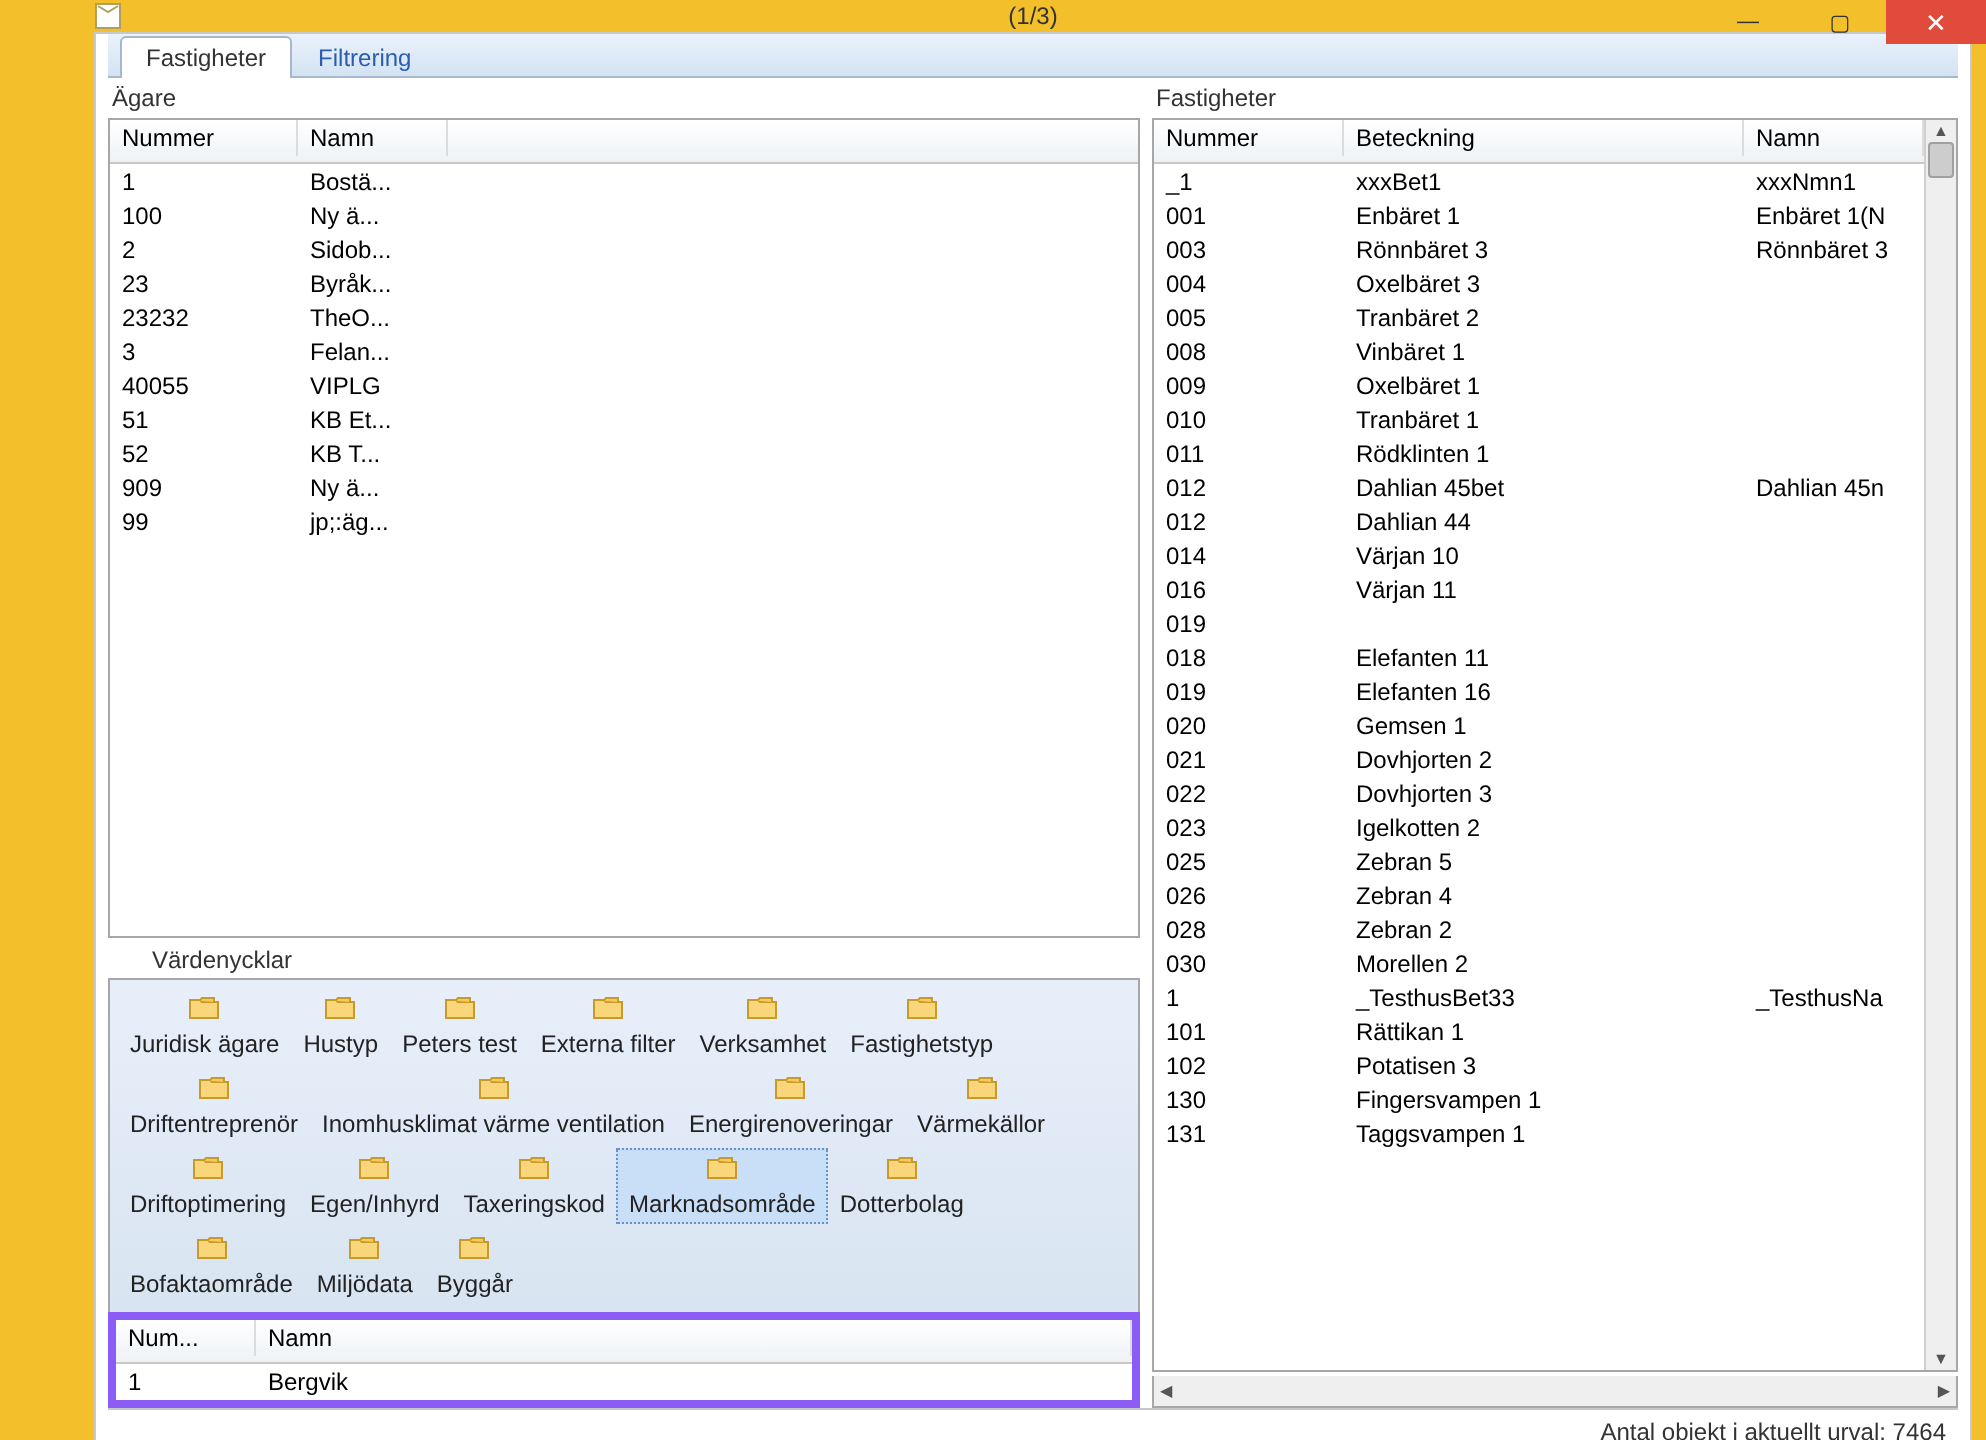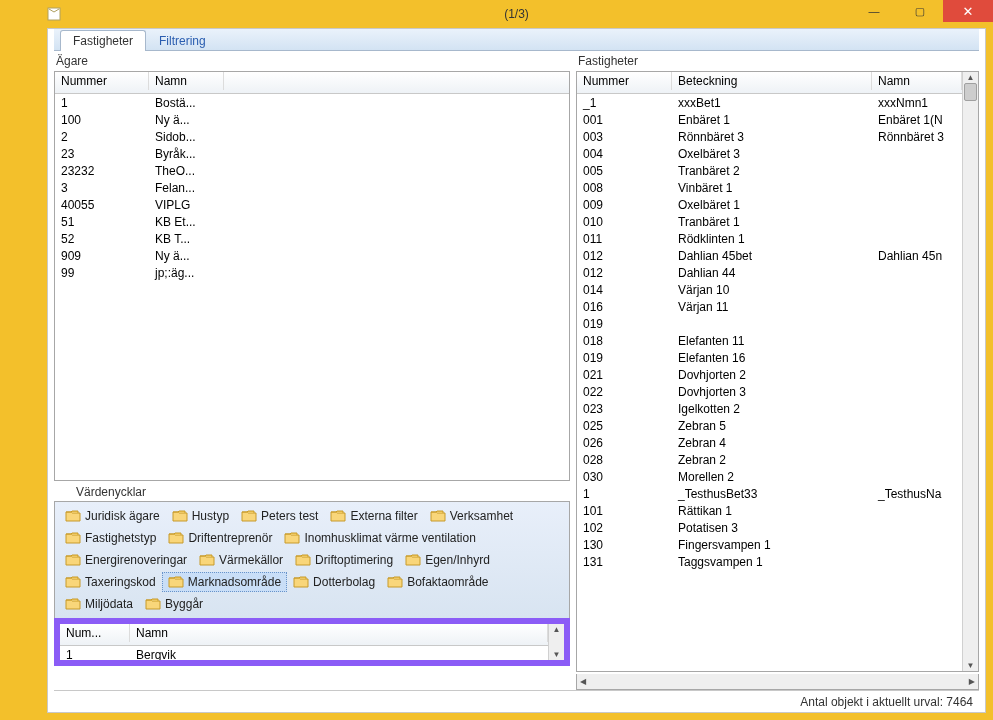--- a/index.html
+++ b/index.html
@@ -32,27 +32,27 @@
 .grid-r { display: flex; height: 17px; align-items: center; }
 .grid-r .col { border-right: 1px solid transparent; }
 .owners .c-num { width: 94px; }
 .owners .c-namn { width: 75px; }
 .owners .grid-h .c-namn { border-right: 1px solid #dcdcdc; }
 .owners { height: 410px; }
 .owners .grid-body { height: 386px; }
 
 .vk-label { padding: 4px 2px 2px; margin-left: 20px; }
 .vk-panel { border: 1px solid #a7a7a7; border-bottom: none; background: linear-gradient(#e8effa,#d8e4f1); padding: 4px 4px; display: flex; flex-wrap: wrap; row-gap: 2px; }
-.vk-item { display: inline-flex; align-items: center; padding: 3px 6px; gap: 4px; cursor: default; }
+.vk-item { display: inline-flex; align-items: center; padding: 3px 6px; gap: 4px; cursor: default; flex-direction: column; }
 .vk-item.sel { background: #c9def7; border: 1px dotted #6893c9; padding: 2px 5px; }
 .vk-icon { width: 16px; height: 14px; }
 .vk-icon svg { width: 16px; height: 14px; }
 .vk-item span.lbl { color: #222; }
 
-.vk-grid { border: 6px solid #8b5cf6; height: 48px; display: flex; }
+.vk-grid { border: 4px solid #8b5cf6; height: 48px; display: flex; flex-direction: column; }
 .vk-grid .grid-body { height: 24px; overflow: hidden; }
 .vk-grid .gcol { flex: 1; }
 .vk-sb { width: 16px; background: #efefef; border-left: 1px solid #d0d0d0; display: flex; flex-direction: column; justify-content: space-between; align-items: center; }
 .vk-sb .arrow { font-size: 8px; padding: 1px 0; color: #555; }
 .vk .c-num { width: 70px; }
 .vk .c-namn { flex: 1; }
 
 .props-grid { border: 1px solid #a7a7a7; flex: 1; position: relative; display: flex; }
 .props-main { flex: 1; overflow: hidden; }
 .props .grid-h { }
@@ -383,20 +383,25 @@
                   <div class="col c-num">018</div>
                   <div class="col c-bet">Elefanten 11</div>
                   <div class="col c-namn"></div>
                 </div>
                 <div class="grid-r">
                   <div class="col c-num">019</div>
                   <div class="col c-bet">Elefanten 16</div>
                   <div class="col c-namn"></div>
                 </div>
                 <div class="grid-r">
+                  <div class="col c-num">020</div>
+                  <div class="col c-bet">Gemsen 1</div>
+                  <div class="col c-namn"></div>
+                </div>
+                <div class="grid-r">
                   <div class="col c-num">021</div>
                   <div class="col c-bet">Dovhjorten 2</div>
                   <div class="col c-namn"></div>
                 </div>
                 <div class="grid-r">
                   <div class="col c-num">022</div>
                   <div class="col c-bet">Dovhjorten 3</div>
                   <div class="col c-namn"></div>
                 </div>
                 <div class="grid-r">

